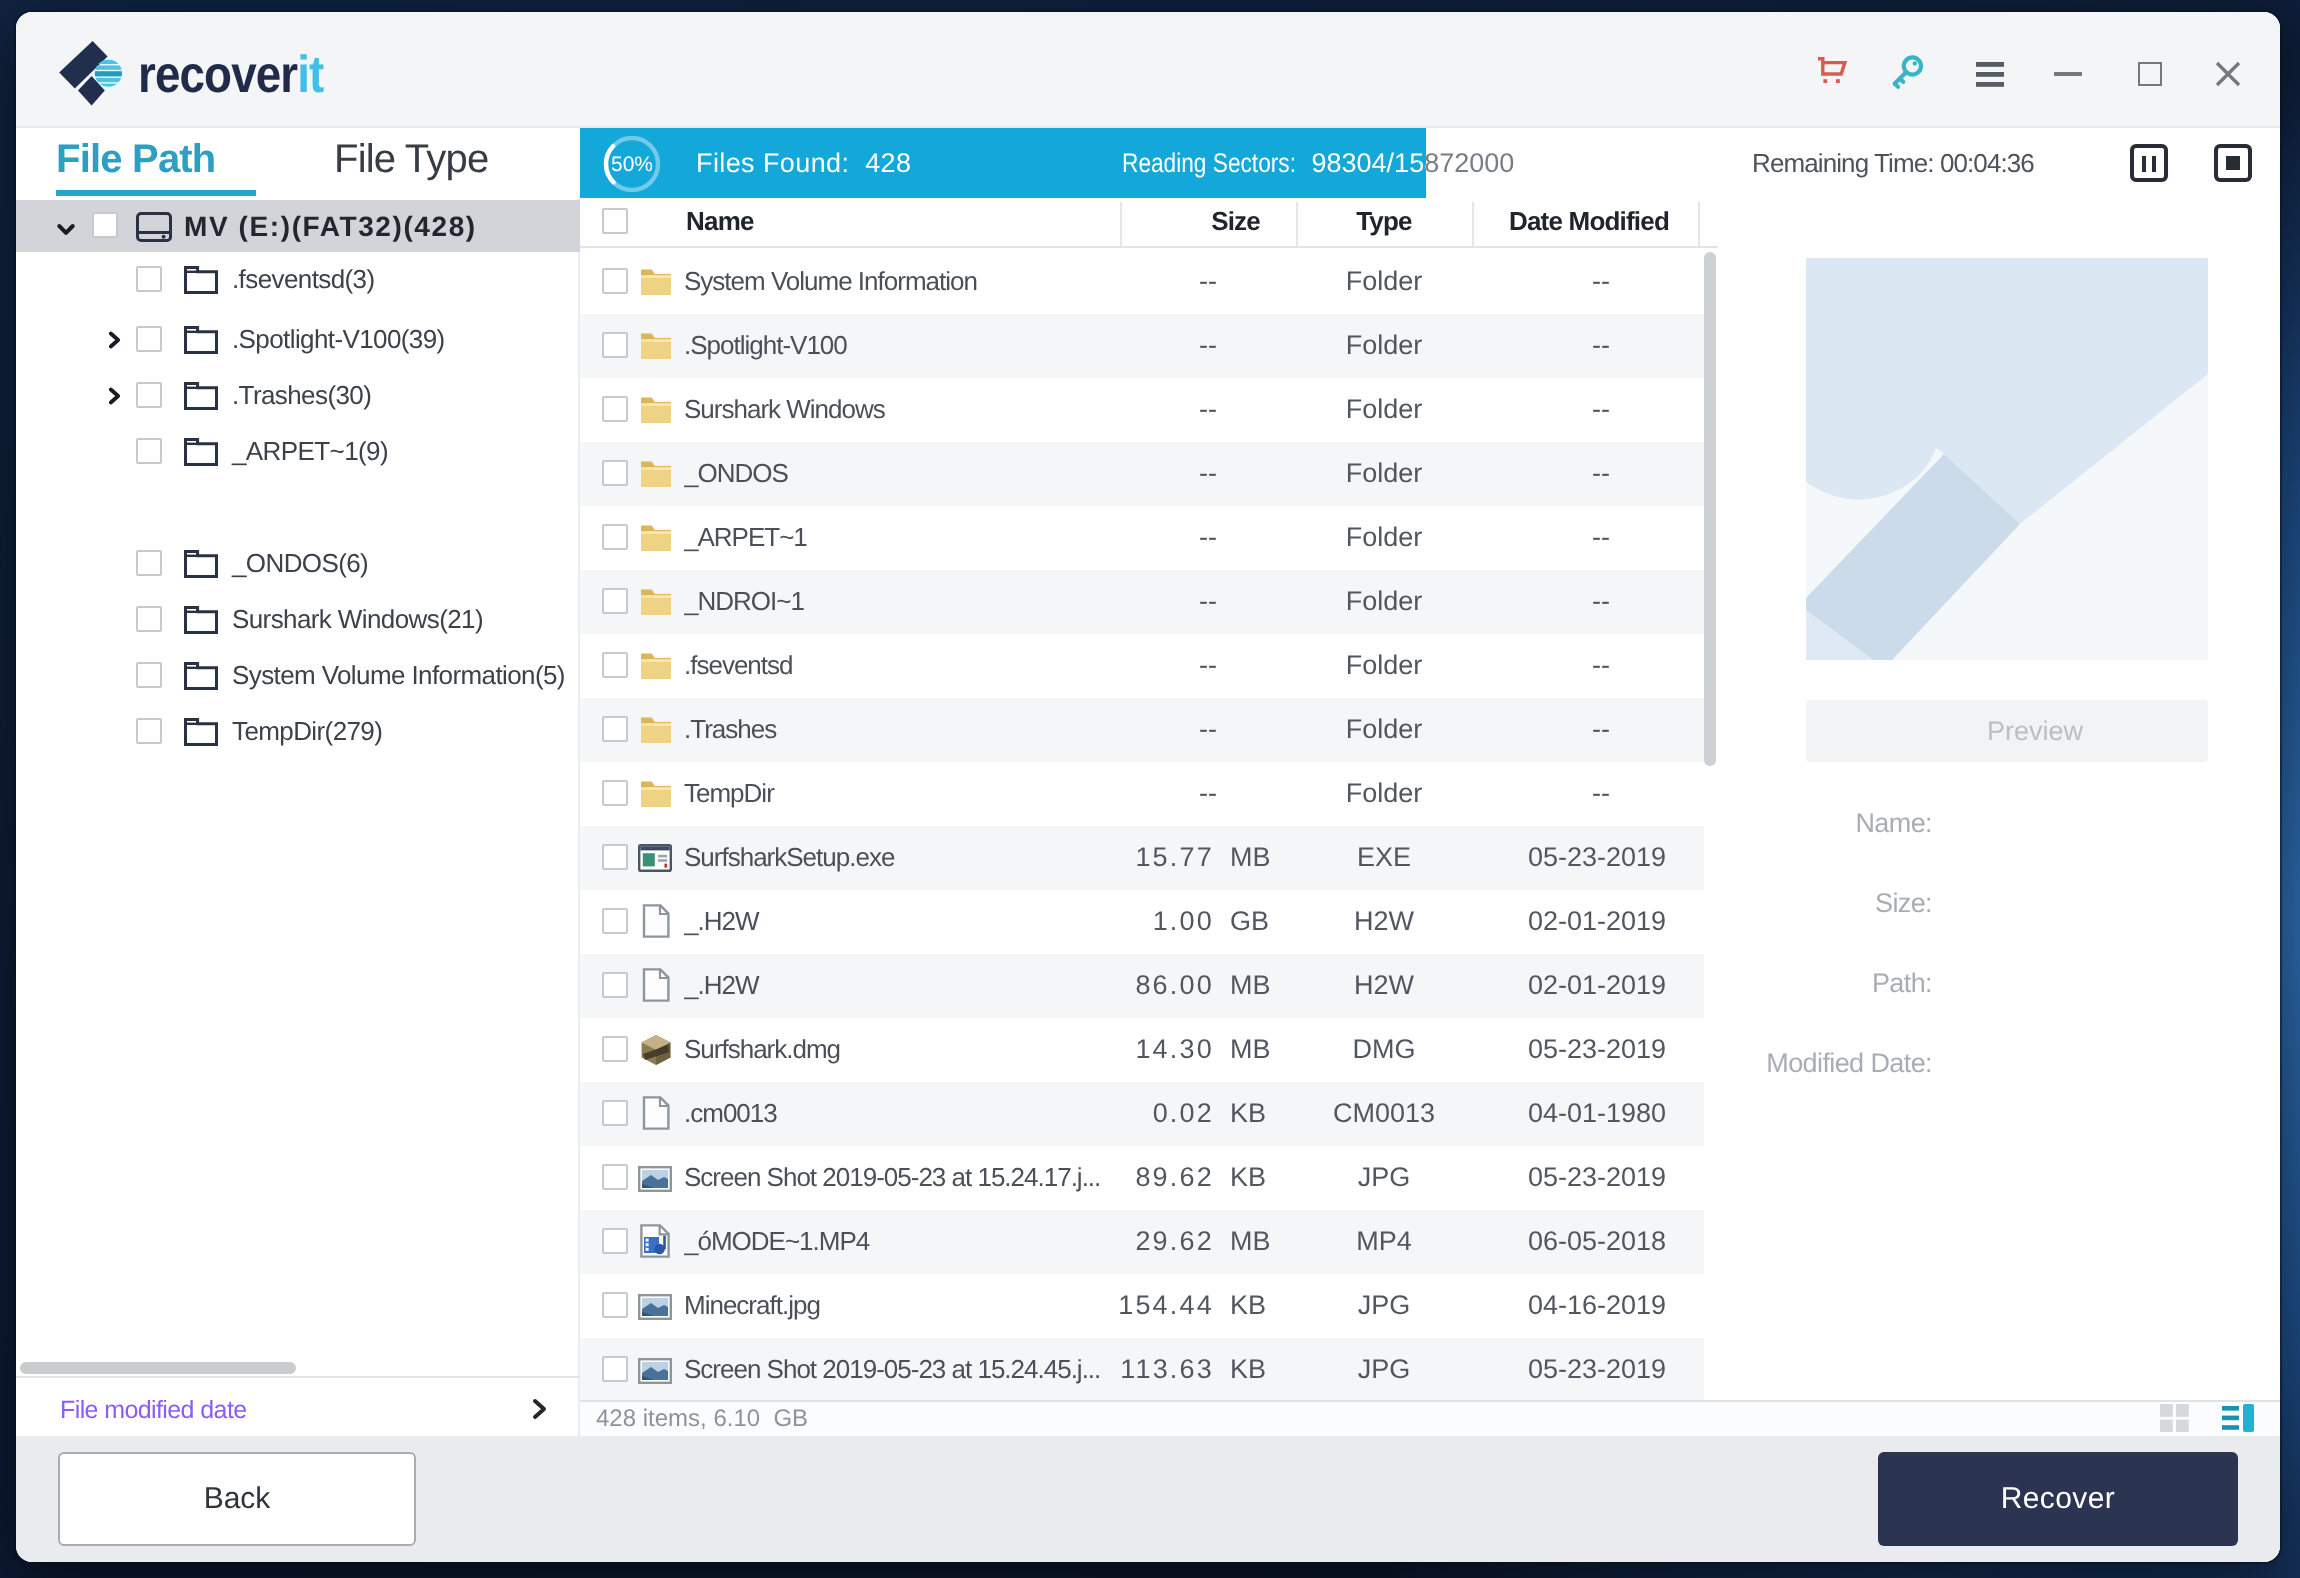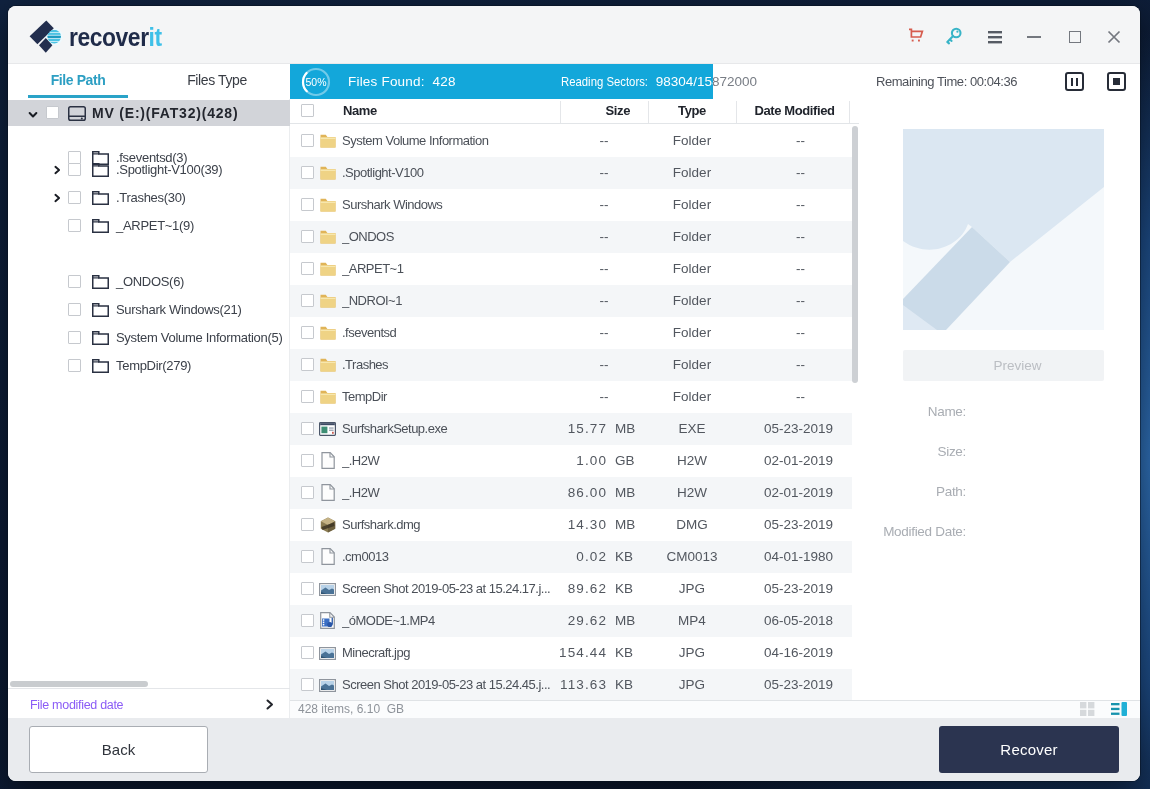--- a/index.html
+++ b/index.html
@@ -8,21 +8,21 @@
  linear-gradient(160deg,#102340 0%,#0d1c36 45%,#0b162c 100%);
  position:relative;}
 .abs{position:absolute;}
 #win{position:absolute;left:8px;top:6px;width:1132px;height:775px;background:#fff;border-radius:8px;overflow:hidden;box-shadow:0 0 0 1px rgba(5,15,30,.5),0 10px 34px rgba(0,0,0,.55);}
 
 #hdr{position:absolute;left:0;top:0;width:1132px;height:58px;background:#f4f5f6;border-bottom:1px solid #e7e8ea;}
 #logotxt{position:absolute;left:61px;top:17px;height:28px;line-height:28px;font-size:26px;font-weight:bold;letter-spacing:-0.5px;color:#1f2b49;transform:scaleX(0.88);transform-origin:0 0;}
 #logotxt span{color:#3fc0e8;}
 
 #tabrow{position:absolute;left:0;top:58px;width:1132px;height:35px;background:#fff;}
-.tab{position:absolute;top:0;height:35px;line-height:33px;font-size:14px;letter-spacing:-0.4px;text-align:center;}
+.tab{position:absolute;top:0;height:35px;line-height:33px;font-size:20px;letter-spacing:-0.4px;text-align:left;}
 #tab1{left:20px;width:100px;color:#2d9fc3;font-weight:bold;}
 #tab2{left:159px;width:100px;color:#383c44;}
 #tabline{position:absolute;left:20px;top:31px;width:100px;height:3px;background:#2aa3c8;}
 #bluebar{position:absolute;left:282px;top:0;width:423px;height:35px;background:#13a7da;overflow:hidden;}
 .bt{position:absolute;top:0;height:35px;line-height:35px;font-size:13.5px;color:#fff;white-space:nowrap;}
 #graysect{position:absolute;left:553px;top:0;height:35px;line-height:35px;font-size:13.5px;color:#787d85;white-space:nowrap;}
 #remain{position:absolute;left:868px;top:0;height:35px;line-height:35px;font-size:13px;letter-spacing:-0.45px;color:#4e525a;}
 .ctl{position:absolute;top:8px;width:19px;height:19px;border:2px solid #272c37;border-radius:3px;}
 
 #main{position:absolute;left:0;top:93px;width:1132px;height:619px;background:#fff;}
@@ -91,21 +91,21 @@
 </svg>
 <div class="abs" style="left:1019px;top:30px;width:14px;height:2px;background:#74787f"></div>
 <div class="abs" style="left:1061px;top:25px;width:12px;height:12px;border:1.6px solid #74787f"></div>
 <svg class="abs" style="left:1099px;top:24px" width="14" height="14" viewBox="0 0 14 14" stroke="#74787f" stroke-width="1.7">
 <path d="M1.5 1.5 L12.5 12.5 M12.5 1.5 L1.5 12.5"></path>
 </svg>
 </div>
 
 <div id="tabrow">
 <div class="tab" id="tab1">File Path</div>
-<div class="tab" id="tab2">Files Type</div>
+<div class="tab" id="tab2">File Type</div>
 <div id="tabline"></div>
 <div id="graysect"><span style="display:inline-block;transform:scaleX(0.84);transform-origin:0 50%;margin-right:-16.3px">Reading Sectors:</span>&nbsp; 98304/15872000</div>
 <div id="bluebar">
 <svg class="abs" style="left:11px;top:3px" width="30" height="30" viewBox="0 0 30 30">
 <circle cx="15" cy="15" r="13" fill="none" stroke="rgba(255,255,255,0.4)" stroke-width="2.2"></circle>
 <circle cx="15" cy="15" r="13" fill="none" stroke="#ffffff" stroke-width="2.2" stroke-linecap="round" stroke-dasharray="20 61.7" transform="rotate(135 15 15)"></circle>
 <text x="15" y="18.6" text-anchor="middle" font-size="10.5" fill="#fff">50%</text>
 </svg>
 <div class="bt" style="left:58px;font-size:13.5px;letter-spacing:0.2px">Files Found:&nbsp;&nbsp;428</div>
 <div class="bt" style="left:271px;font-size:13.5px"><span style="display:inline-block;transform:scaleX(0.84);transform-origin:0 50%;margin-right:-16.3px">Reading Sectors:</span>&nbsp; 98304/15872000</div>
@@ -127,21 +127,21 @@
             <path d="M1.8 1.8 L5.5 5.6 L9.2 1.8" stroke-linejoin="round" stroke-linecap="round"></path>
           </svg>
 <div class="cb" style="left:38px;top:6px"></div>
 <svg class="abs" style="left:60px;top:6px" width="18" height="15" viewBox="0 0 18 15" fill="none" stroke="#2a3142" stroke-width="1.5">
             <rect x="0.75" y="0.75" width="16.5" height="13.5" rx="1.8"></rect>
             <path d="M1 10.2 H17"></path>
             <circle cx="13.8" cy="12.4" r="1" fill="#2a3142" stroke="none"></circle>
           </svg>
 <div class="tname" style="left:84px;top:-1px;font-weight:bold;font-size:14px;letter-spacing:0.8px;color:#23262e">MV (E:)(FAT32)(428)</div>
 </div>
-<div class="trow" style="top:45px">
+<div class="trow" style="top:27px">
           <div class="cb" style="left:60px;top:7px"></div>
           <svg class="abs" style="left:84px;top:7px" width="17" height="14" viewBox="0 0 17 14" fill="none" stroke="#2a3142" stroke-width="1.5">
             <path d="M0.75 13.25 V0.75 H6.8 V2.9 H16.25 V13.25 Z"></path>
             <path d="M0.75 2.9 H6.8" stroke-width="1.2"></path>
           </svg>
           <div class="tname" style="left:108px">.fseventsd(3)</div>
         </div>
 <div class="trow" style="top:57px">
           <svg class="abs" style="left:46px;top:9px" width="7" height="10" viewBox="0 0 8 11" fill="none" stroke="#191c23" stroke-width="2.2">
             <path d="M1.6 1.8 L5.8 5.5 L1.6 9.2" stroke-linejoin="round" stroke-linecap="round"></path>

